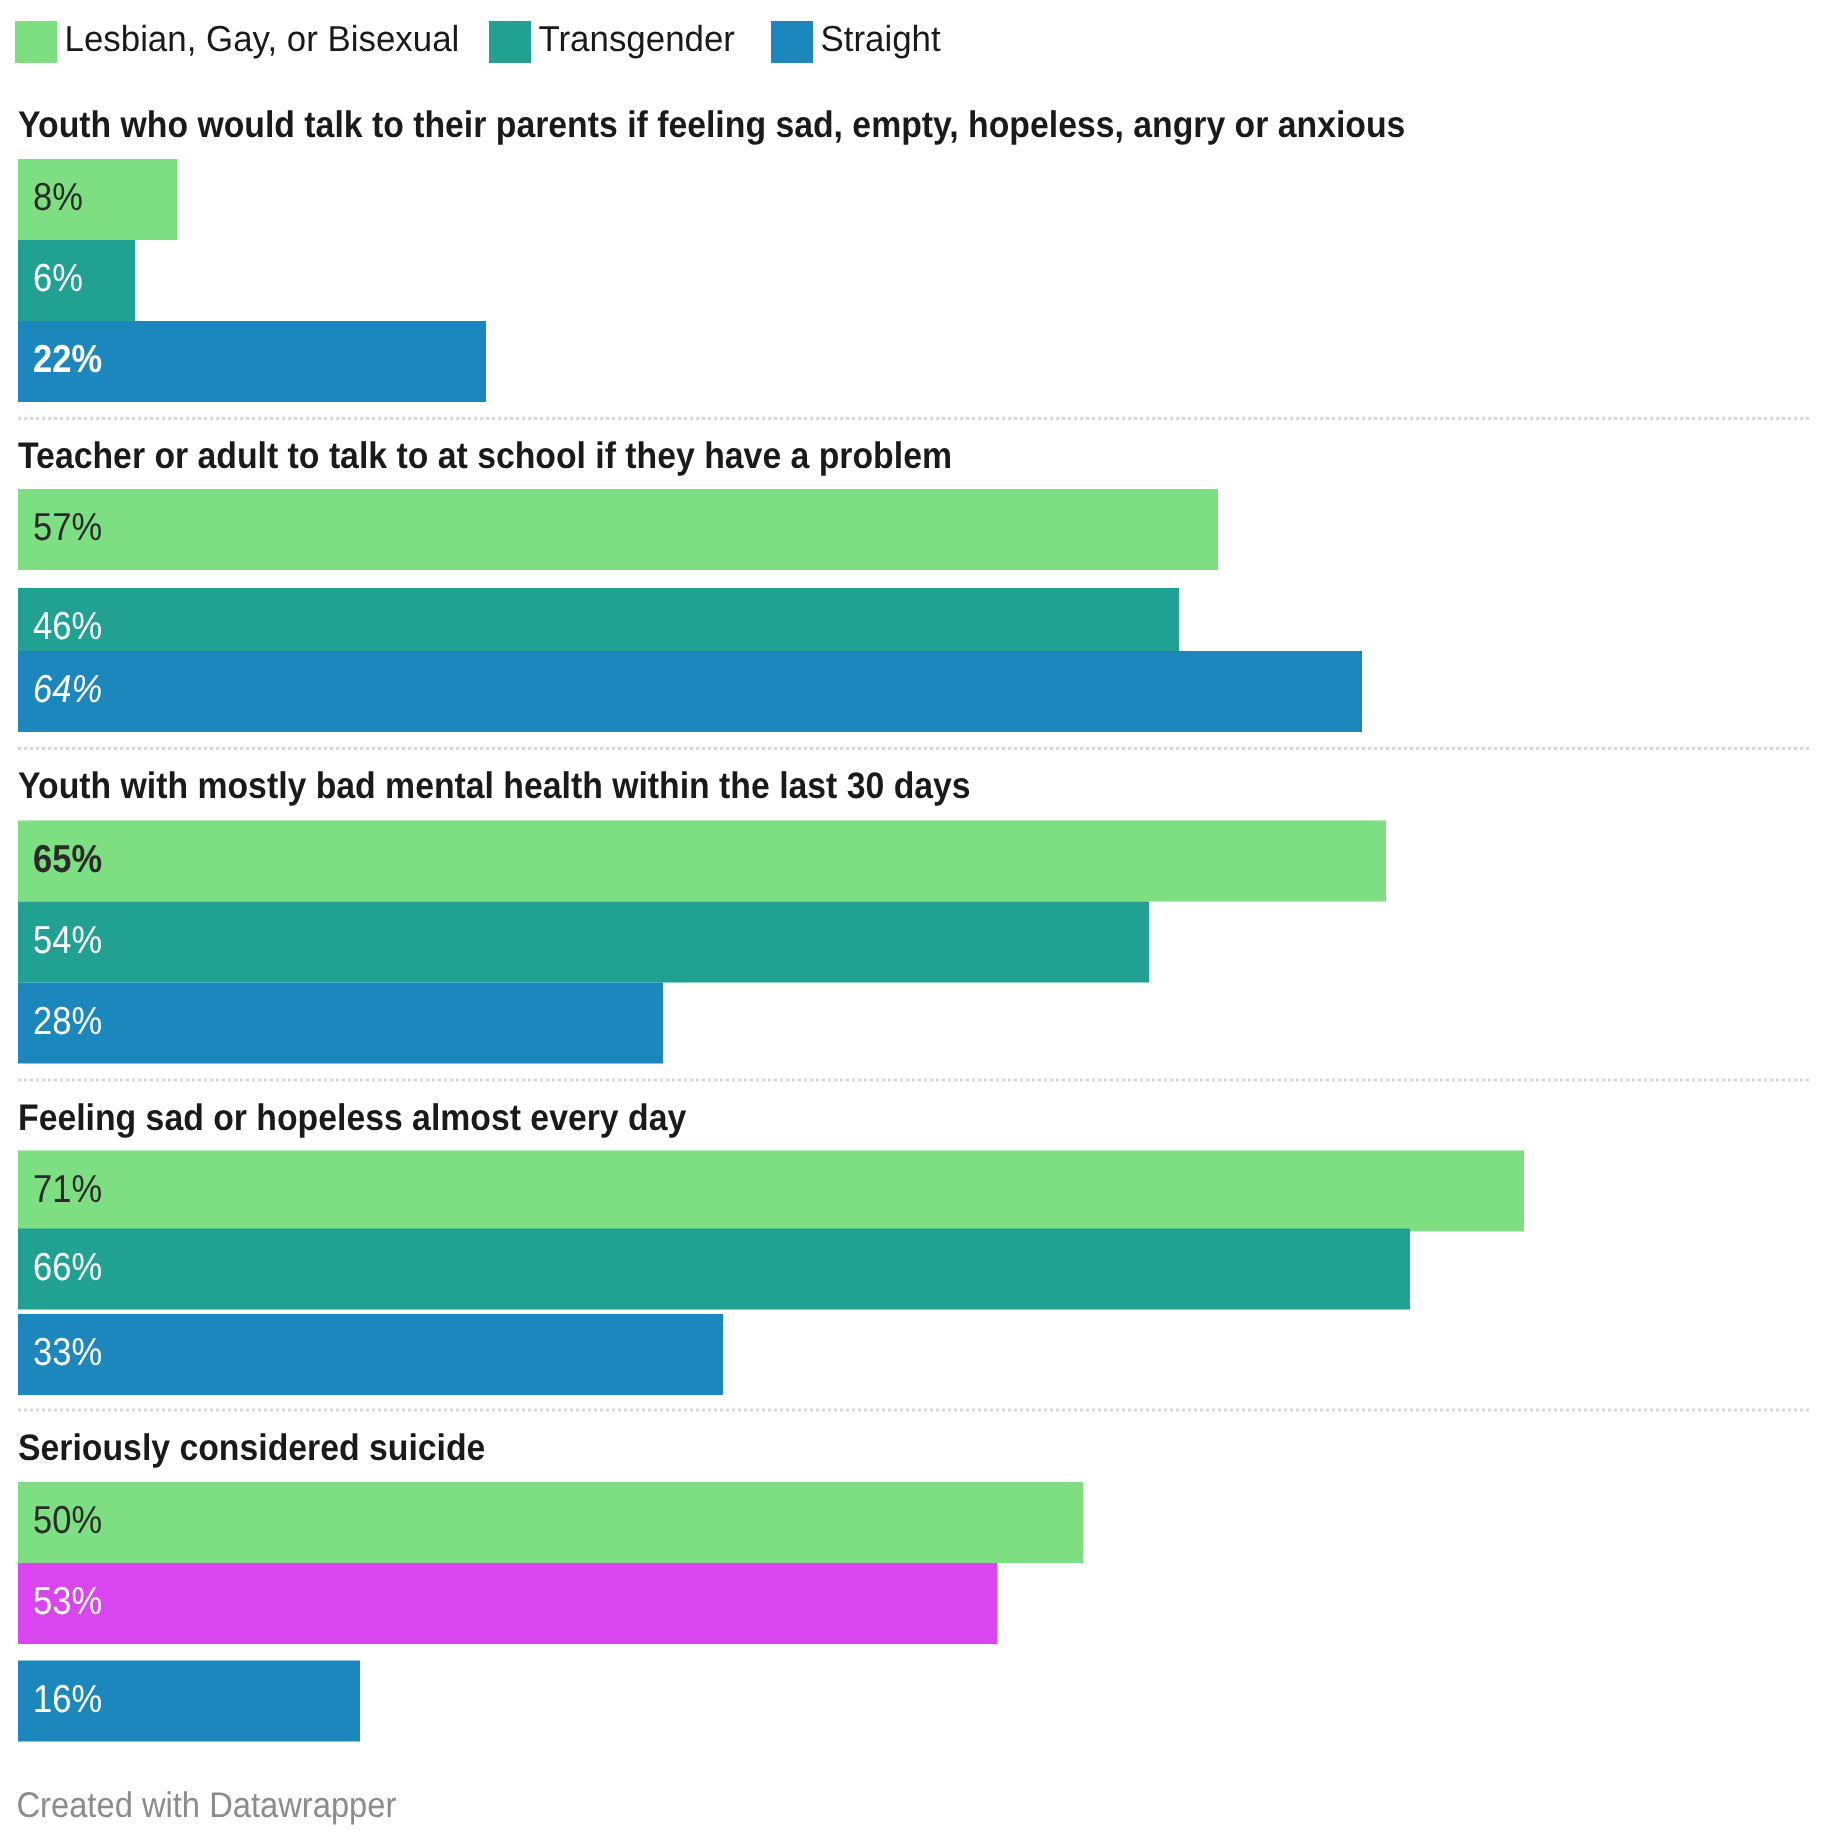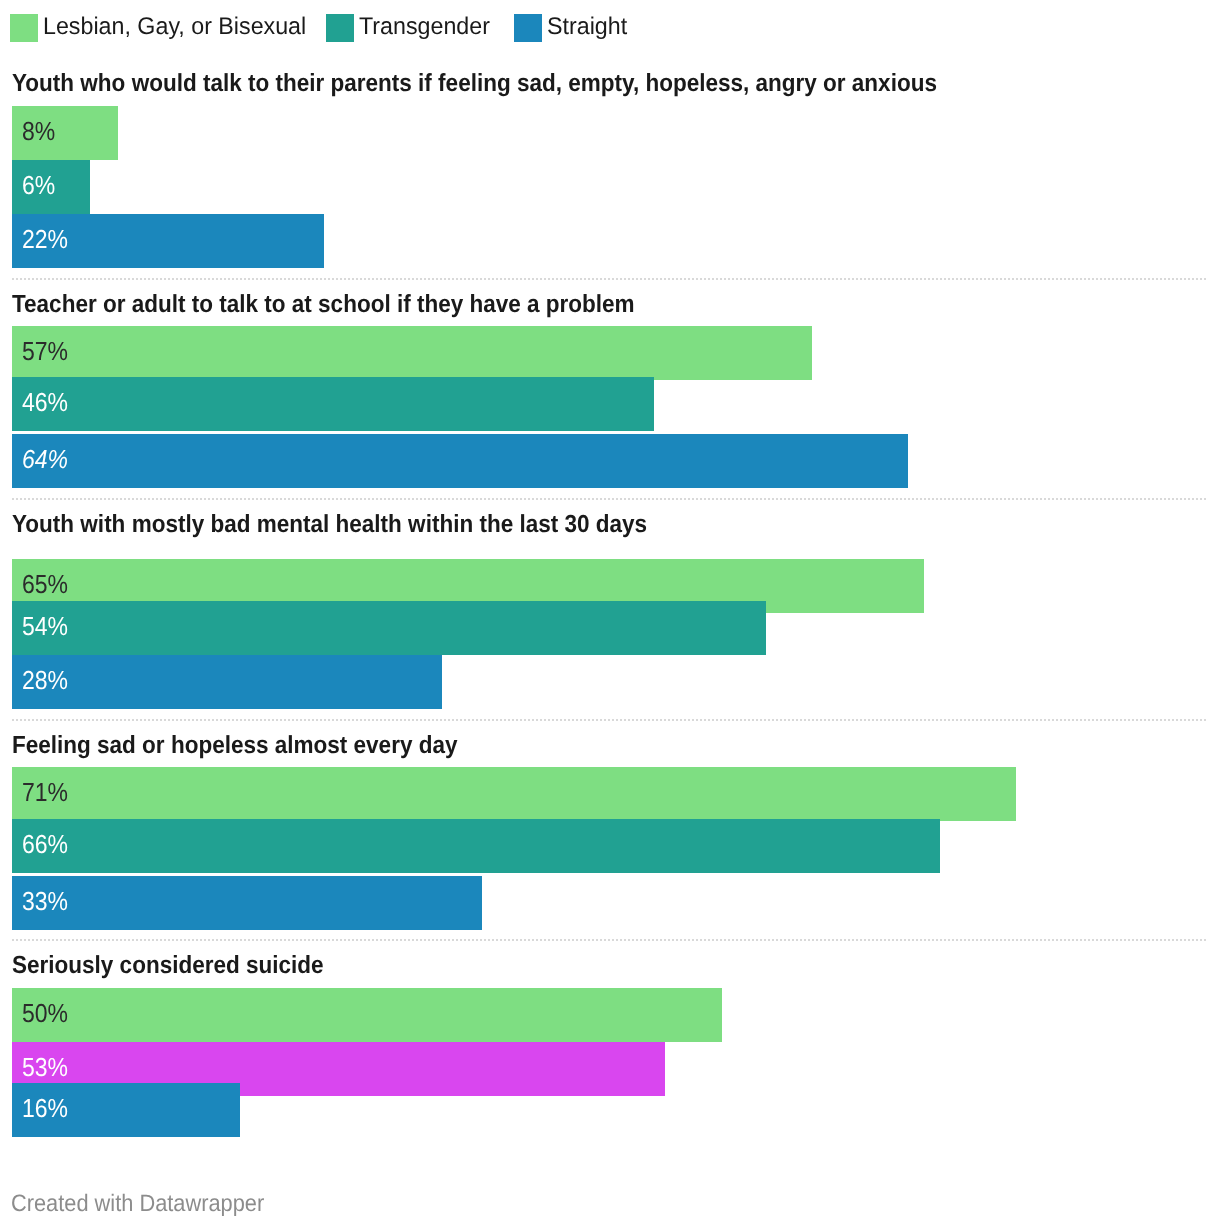--- a/index.html
+++ b/index.html
@@ -50,45 +50,45 @@
   <div id="groups">
     <div class="group" style="top: 72.3px; height: 195.91px; text-align: center;">
       <div class="group-title">Youth who would talk to their parents if feeling sad, empty, hopeless, angry or anxious</div>
       <div class="bars">
         <div class="bar" style="top: 0px; width: 106px; background: rgb(126, 222, 130);">
           <span class="bar-label" style="color: rgb(43, 43, 43);">8%</span>
         </div>
         <div class="bar" style="top: 54.07px; width: 78px; background: rgb(33, 161, 146);">
           <span class="bar-label" style="color: rgb(255, 255, 255);">6%</span>
         </div>
-        <div class="bar" style="top: 108.14px; width: 312px; background: rgb(27, 135, 188);">
+        <div class="bar" style="top: 108.14px; width: 312px; background: rgb(27, 135, 188); font-weight: bold;">
           <span class="bar-label" style="color: rgb(255, 255, 255);">22%</span>
         </div>
       </div>
       <div class="sep" style="top: 205.71px;"></div>
     </div>
     <div class="group" style="top: 292.6px; height: 195.91px;">
       <div class="group-title">Teacher or adult to talk to at school if they have a problem</div>
       <div class="bars">
         <div class="bar" style="top: 0px; width: 800px; background: rgb(126, 222, 130);">
           <span class="bar-label" style="color: rgb(43, 43, 43);">57%</span>
         </div>
-        <div class="bar" style="top: 51px; width: 642px; background: rgb(33, 161, 146);">
+        <div class="bar" style="top: 66px; width: 774px; background: rgb(33, 161, 146);">
           <span class="bar-label" style="color: rgb(255, 255, 255);">46%</span>
         </div>
         <div class="bar" style="top: 108.14px; width: 896px; background: rgb(27, 135, 188); font-style: italic;">
           <span class="bar-label" style="color: rgb(255, 255, 255);">64%</span>
         </div>
       </div>
       <div class="sep" style="top: 205.71px;"></div>
     </div>
     <div class="group" style="top: 513.1px; height: 195.91px;">
       <div class="group-title">Youth with mostly bad mental health within the last 30 days</div>
       <div class="bars">
-        <div class="bar" style="top: 12px; width: 912px; background: rgb(126, 222, 130);">
+        <div class="bar" style="top: 0px; width: 912px; background: rgb(126, 222, 130); font-weight: bold;">
           <span class="bar-label" style="color: rgb(43, 43, 43);">65%</span>
         </div>
         <div class="bar" style="top: 54.07px; width: 754px; background: rgb(33, 161, 146); text-align: center;">
           <span class="bar-label" style="color: rgb(255, 255, 255);">54%</span>
         </div>
         <div class="bar" style="top: 108.14px; width: 430px; background: rgb(27, 135, 188);">
           <span class="bar-label" style="color: rgb(255, 255, 255);">28%</span>
         </div>
       </div>
       <div class="sep" style="top: 205.71px;"></div>
@@ -110,20 +110,20 @@
     </div>
     <div class="group" style="top: 954.3px; height: 195.91px;">
       <div class="group-title">Seriously considered suicide</div>
       <div class="bars">
         <div class="bar" style="top: 0px; width: 710px; background: rgb(126, 222, 130);">
           <span class="bar-label" style="color: rgb(43, 43, 43);">50%</span>
         </div>
         <div class="bar" style="top: 54.07px; width: 653px; background: #d946ef;">
           <span class="bar-label" style="color: rgb(255, 255, 255);">53%</span>
         </div>
-        <div class="bar" style="top: 95px; width: 228px; background: rgb(27, 135, 188);">
+        <div class="bar" style="top: 119px; width: 228px; background: rgb(27, 135, 188);">
           <span class="bar-label" style="color: rgb(255, 255, 255);">16%</span>
         </div>
       </div>
     </div>
   </div>
   <div class="footer" id="footer" style="top: 1191.7px;">Created with Datawrapper</div>
 </div>
 
 </body></html>

